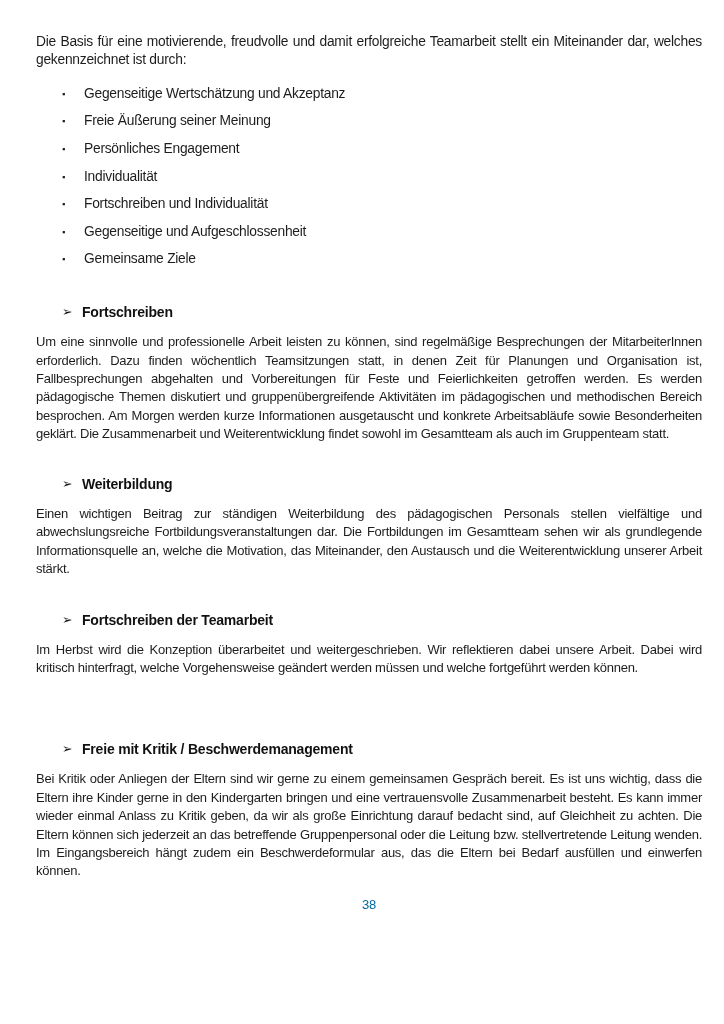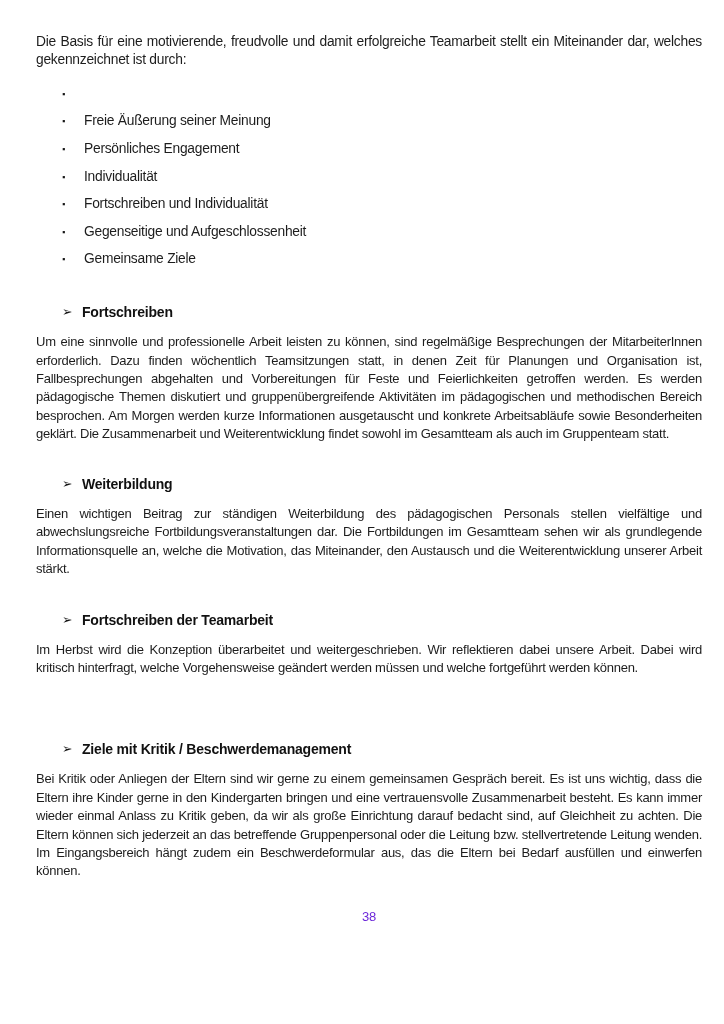--- a/index.html
+++ b/index.html
@@ -72,37 +72,38 @@
     line-height: 18.4px;
     letter-spacing: -0.25px;
     text-align: justify;
     color: #1d1d1d;
   }
   .sec-teamsitzungen   .heading { margin-top: 34px; }
   .sec-weiterbildung   .heading { margin-top: 31px; }
   .sec-fortschreiben   .heading { margin-top: 32px; }
   .sec-kritik          .heading { margin-top: 62px; }
   .pageno {
-    margin-top: 28px;
+    margin-top: 16px;
     text-align: center;
     font-size: 13px;
     letter-spacing: -0.2px;
-    color: #6d28d9;
+    color: #0369a1;
   }
 </style>
 </head>
 <body>
 
 <div class="page">
 
   <p class="intro">Die Basis für eine motivierende, freudvolle und damit erfolgreiche Teamarbeit stellt ein Miteinander dar, welches gekennzeichnet ist durch:</p>
 
   <ul class="blist">
     <li>
       <span class="sq">▪</span>
+      <span>Gegenseitige Wertschätzung und Akzeptanz</span>
     </li>
     <li>
       <span class="sq">▪</span>
       <span>Freie Äußerung seiner Meinung</span>
     </li>
     <li>
       <span class="sq">▪</span>
       <span>Persönliches Engagement</span>
     </li>
     <li>
@@ -143,20 +144,20 @@
     <div class="heading">
       <span class="arrow">➢</span>
       <span>Fortschreiben der Teamarbeit</span>
     </div>
     <p class="par">Im Herbst wird die Konzeption überarbeitet und weitergeschrieben. Wir reflektieren dabei unsere Arbeit. Dabei wird kritisch hinterfragt, welche Vorgehensweise geändert werden müssen und welche fortgeführt werden können.</p>
   </div>
 
   <div class="section sec-kritik">
     <div class="heading">
       <span class="arrow">➢</span>
-      <span>Ziele mit Kritik / Beschwerdemanagement</span>
+      <span>Freie mit Kritik / Beschwerdemanagement</span>
     </div>
     <p class="par">Bei Kritik oder Anliegen der Eltern sind wir gerne zu einem gemeinsamen Gespräch bereit. Es ist uns wichtig, dass die Eltern ihre Kinder gerne in den Kindergarten bringen und eine vertrauensvolle Zusammenarbeit besteht. Es kann immer wieder einmal Anlass zu Kritik geben, da wir als große Einrichtung darauf bedacht sind, auf Gleichheit zu achten. Die Eltern können sich jederzeit an das betreffende Gruppenpersonal oder die Leitung bzw. stellvertretende Leitung wenden.  Im Eingangsbereich hängt zudem ein Beschwerdeformular aus, das die Eltern bei Bedarf ausfüllen und einwerfen können.</p>
   </div>
 
   <div class="pageno">38</div>
 
 </div>
 
 </body></html>

